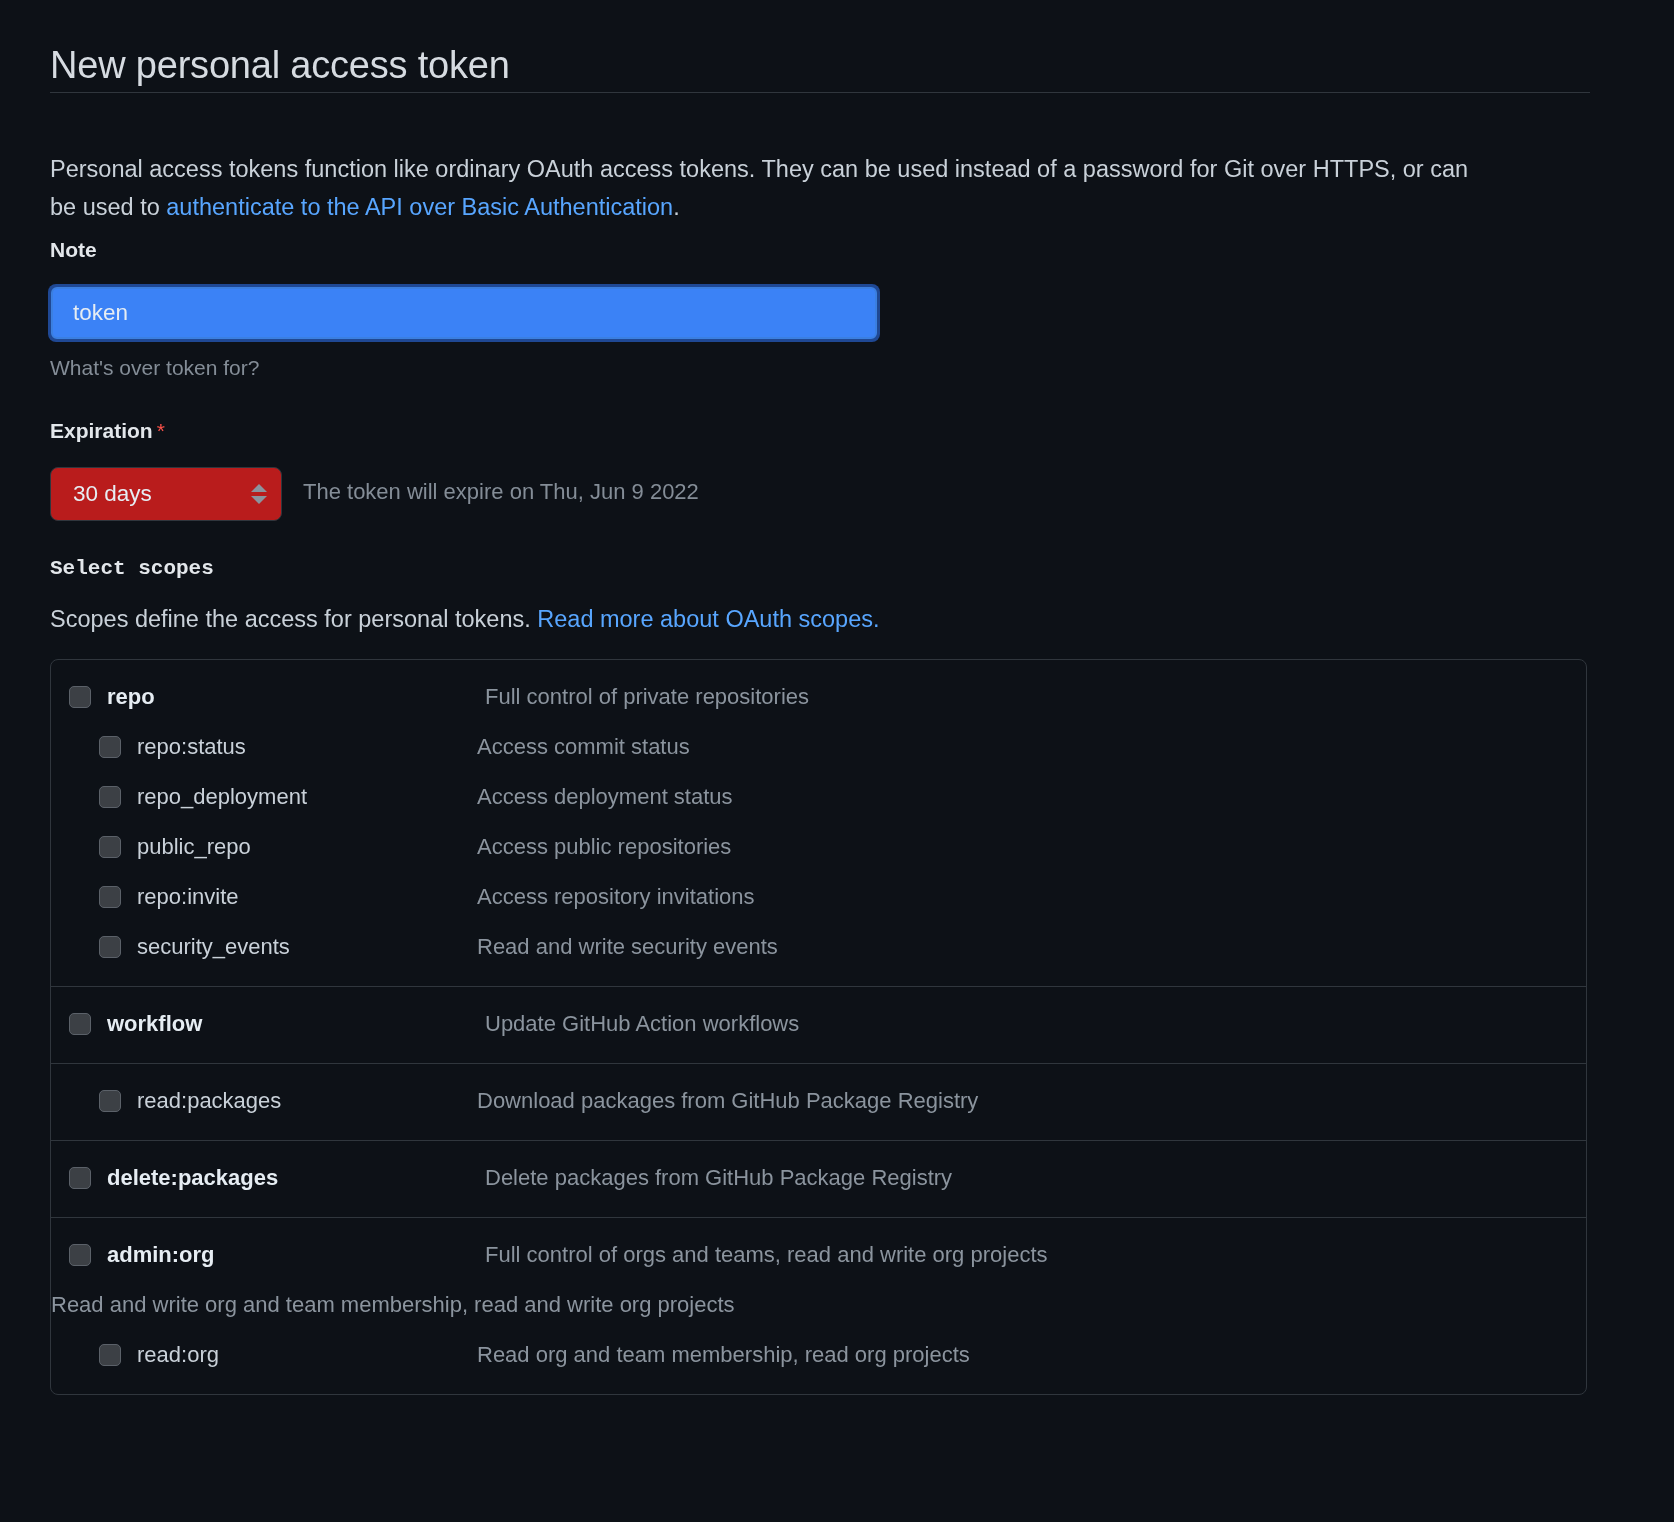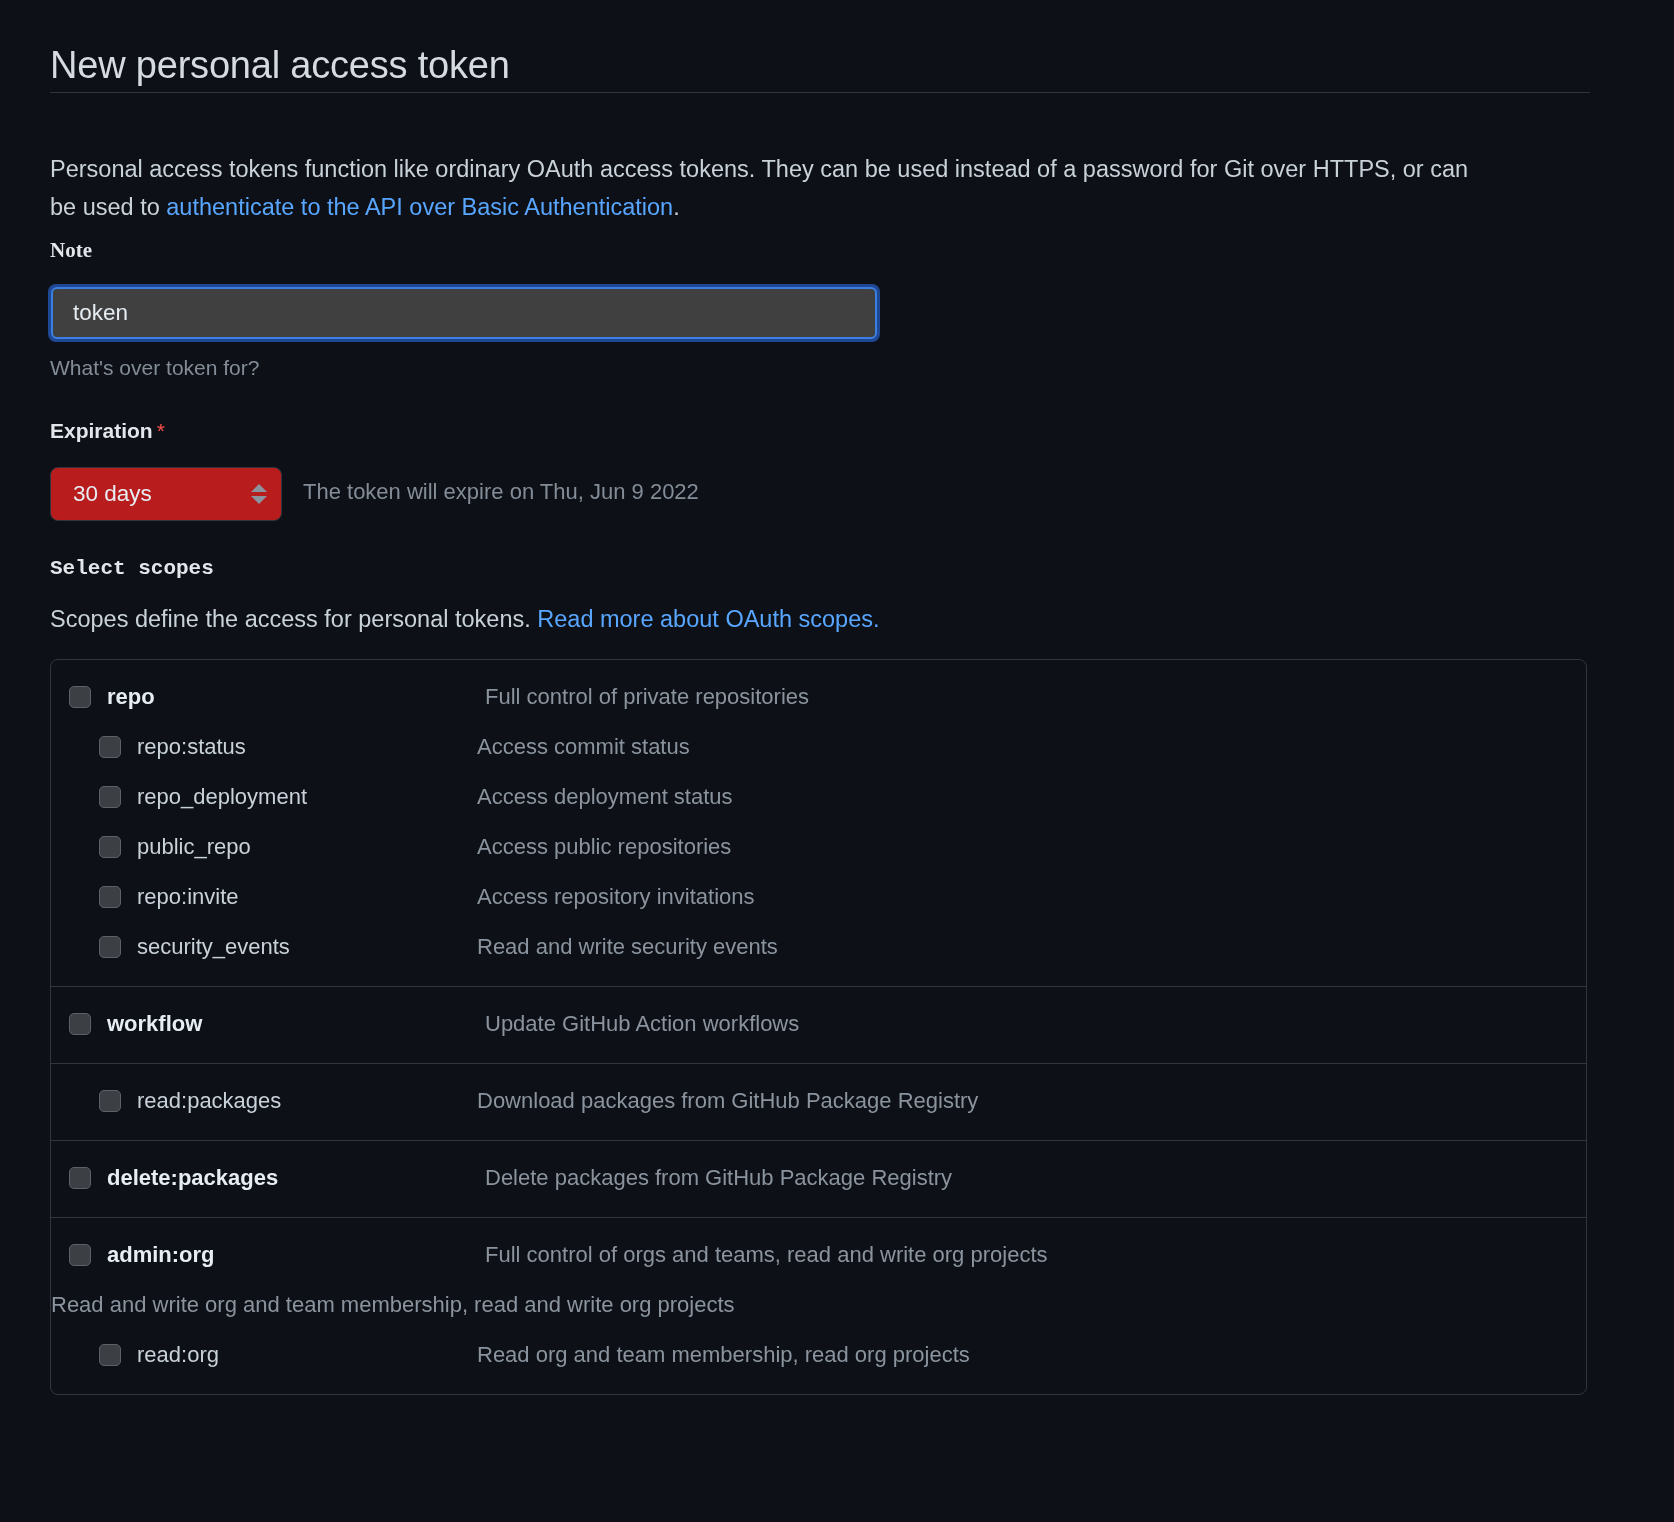--- a/index.html
+++ b/index.html
@@ -60,38 +60,37 @@
   }
 
   
   .lbl-note {
     position: absolute;
     left: 50px;
     top: 238px;
     font-size: 21px;
     font-weight: bold;
     color: #e3e7eb;
-    font-family: Liberation Serif, serif;
   }
   .note-wrap {
     position: absolute;
     left: 48px;
     top: 284px;
     width: 832px;
     height: 58px;
     border-radius: 8px;
     background: #1f4894;
     padding: 3px;
   }
   .note-input {
     width: 100%;
     height: 100%;
     border-radius: 6px;
     border: 2px solid #3b7fe0;
-    background: #404040;
+    background: #3b82f6;
     color: #e6edf3;
     font-family: "Liberation Sans", sans-serif;
     font-size: 22.5px;
     padding: 0 20px;
     outline: none;
   }
   .note-help {
     position: absolute;
     left: 50px;
     top: 356px;

